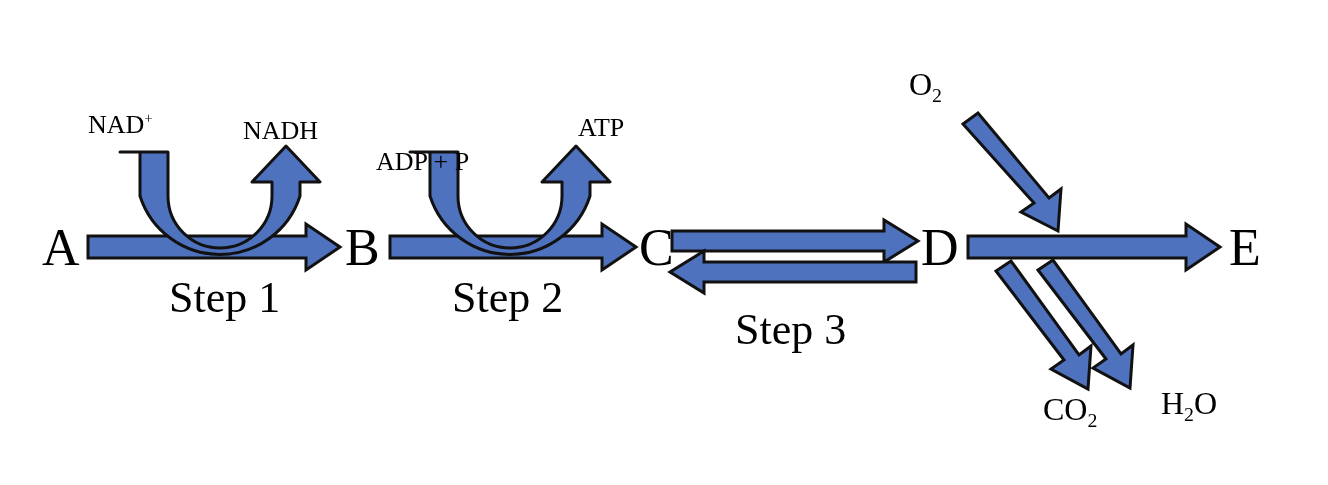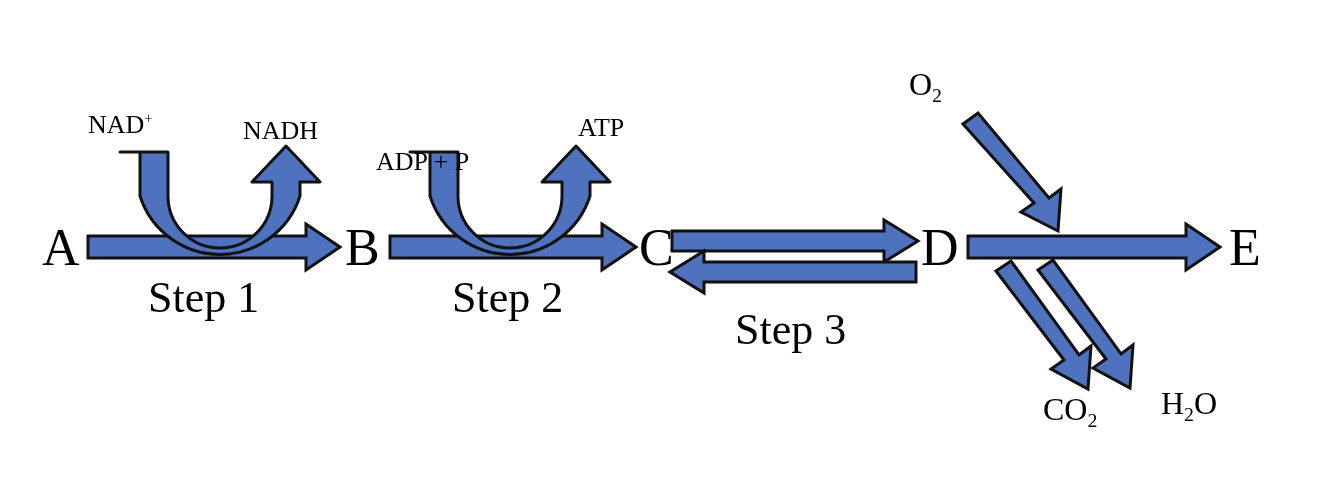--- a/index.html
+++ b/index.html
@@ -149,21 +149,21 @@
     </g>
 
   </svg>
 
   <div class="lbl node-letter" style="left:42px; top:222px;">A</div>
   <div class="lbl node-letter" style="left:345px; top:222px;">B</div>
   <div class="lbl node-letter" style="left:639px; top:222px;">C</div>
   <div class="lbl node-letter" style="left:921px; top:222px;">D</div>
   <div class="lbl node-letter" style="left:1229px; top:222px;">E</div>
 
-  <div class="lbl step-label" style="left:148px; top:276px;text-align:right;">Step 1</div>
+  <div class="lbl step-label" style="left:169px; top:276px;text-align:right;">Step 1</div>
   <div class="lbl step-label" style="left:452px; top:276px;font-family:Liberation Serif, serif;">Step 2</div>
   <div class="lbl step-label" style="left:735px; top:272px;margin-top:36px;">Step 3</div>
 
   <div class="lbl cofactor-small" style="left:88px; top:112px;">
     <span>NAD</span><span class="sup">+</span>
   </div>
   <div class="lbl cofactor-small" style="left:243px; top:118px;">
     <span>NADH</span>
   </div>
 

